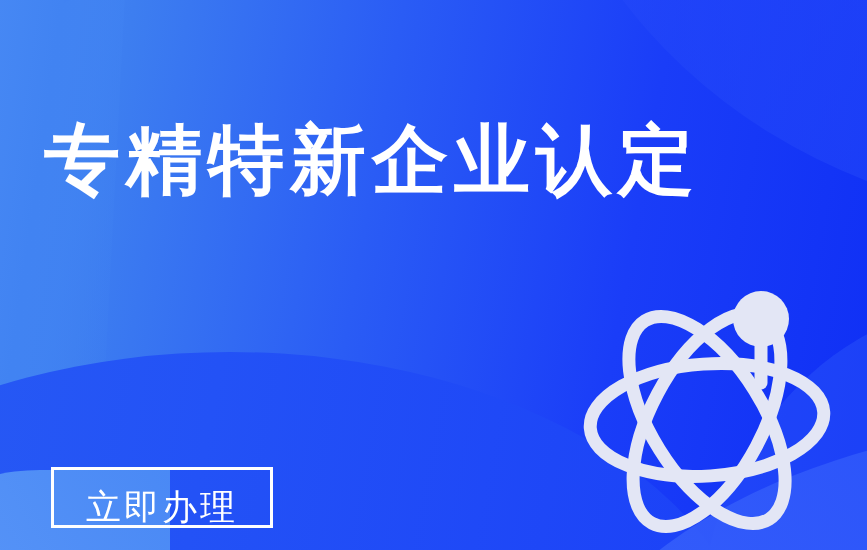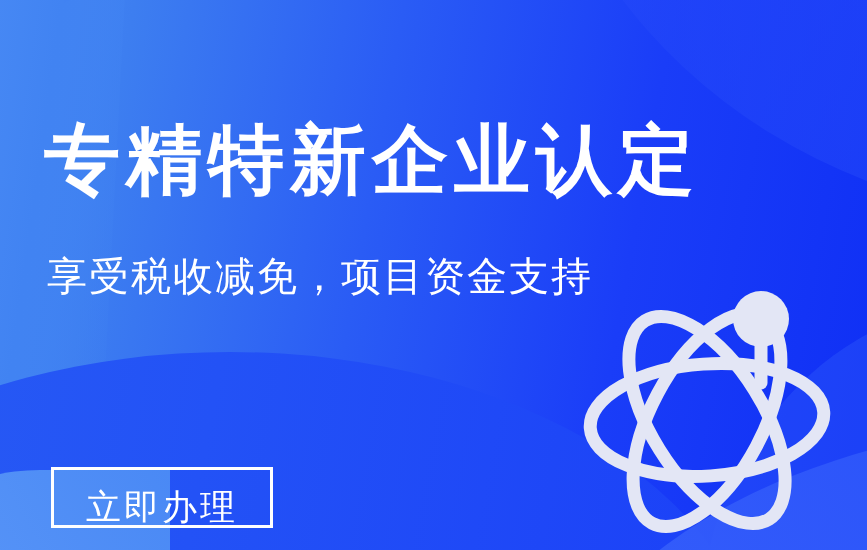--- a/index.html
+++ b/index.html
@@ -196,20 +196,19 @@
         <path d="M196 70 L196 108"></path>
       </g>
 
       <circle cx="196" cy="44" r="28" fill="#e3e6f5"></circle>
     </svg>
   </div>
 
   <div class="content">
     <div class="title">专精特新企业认定</div>
 
-    <div class="subtitle">享受税收减免，项目资金支持</div>
 
     <div class="cta-button">
       <span class="cta-label">立即办理</span>
     </div>
   </div>
 
 </div>
 
 </body></html>

